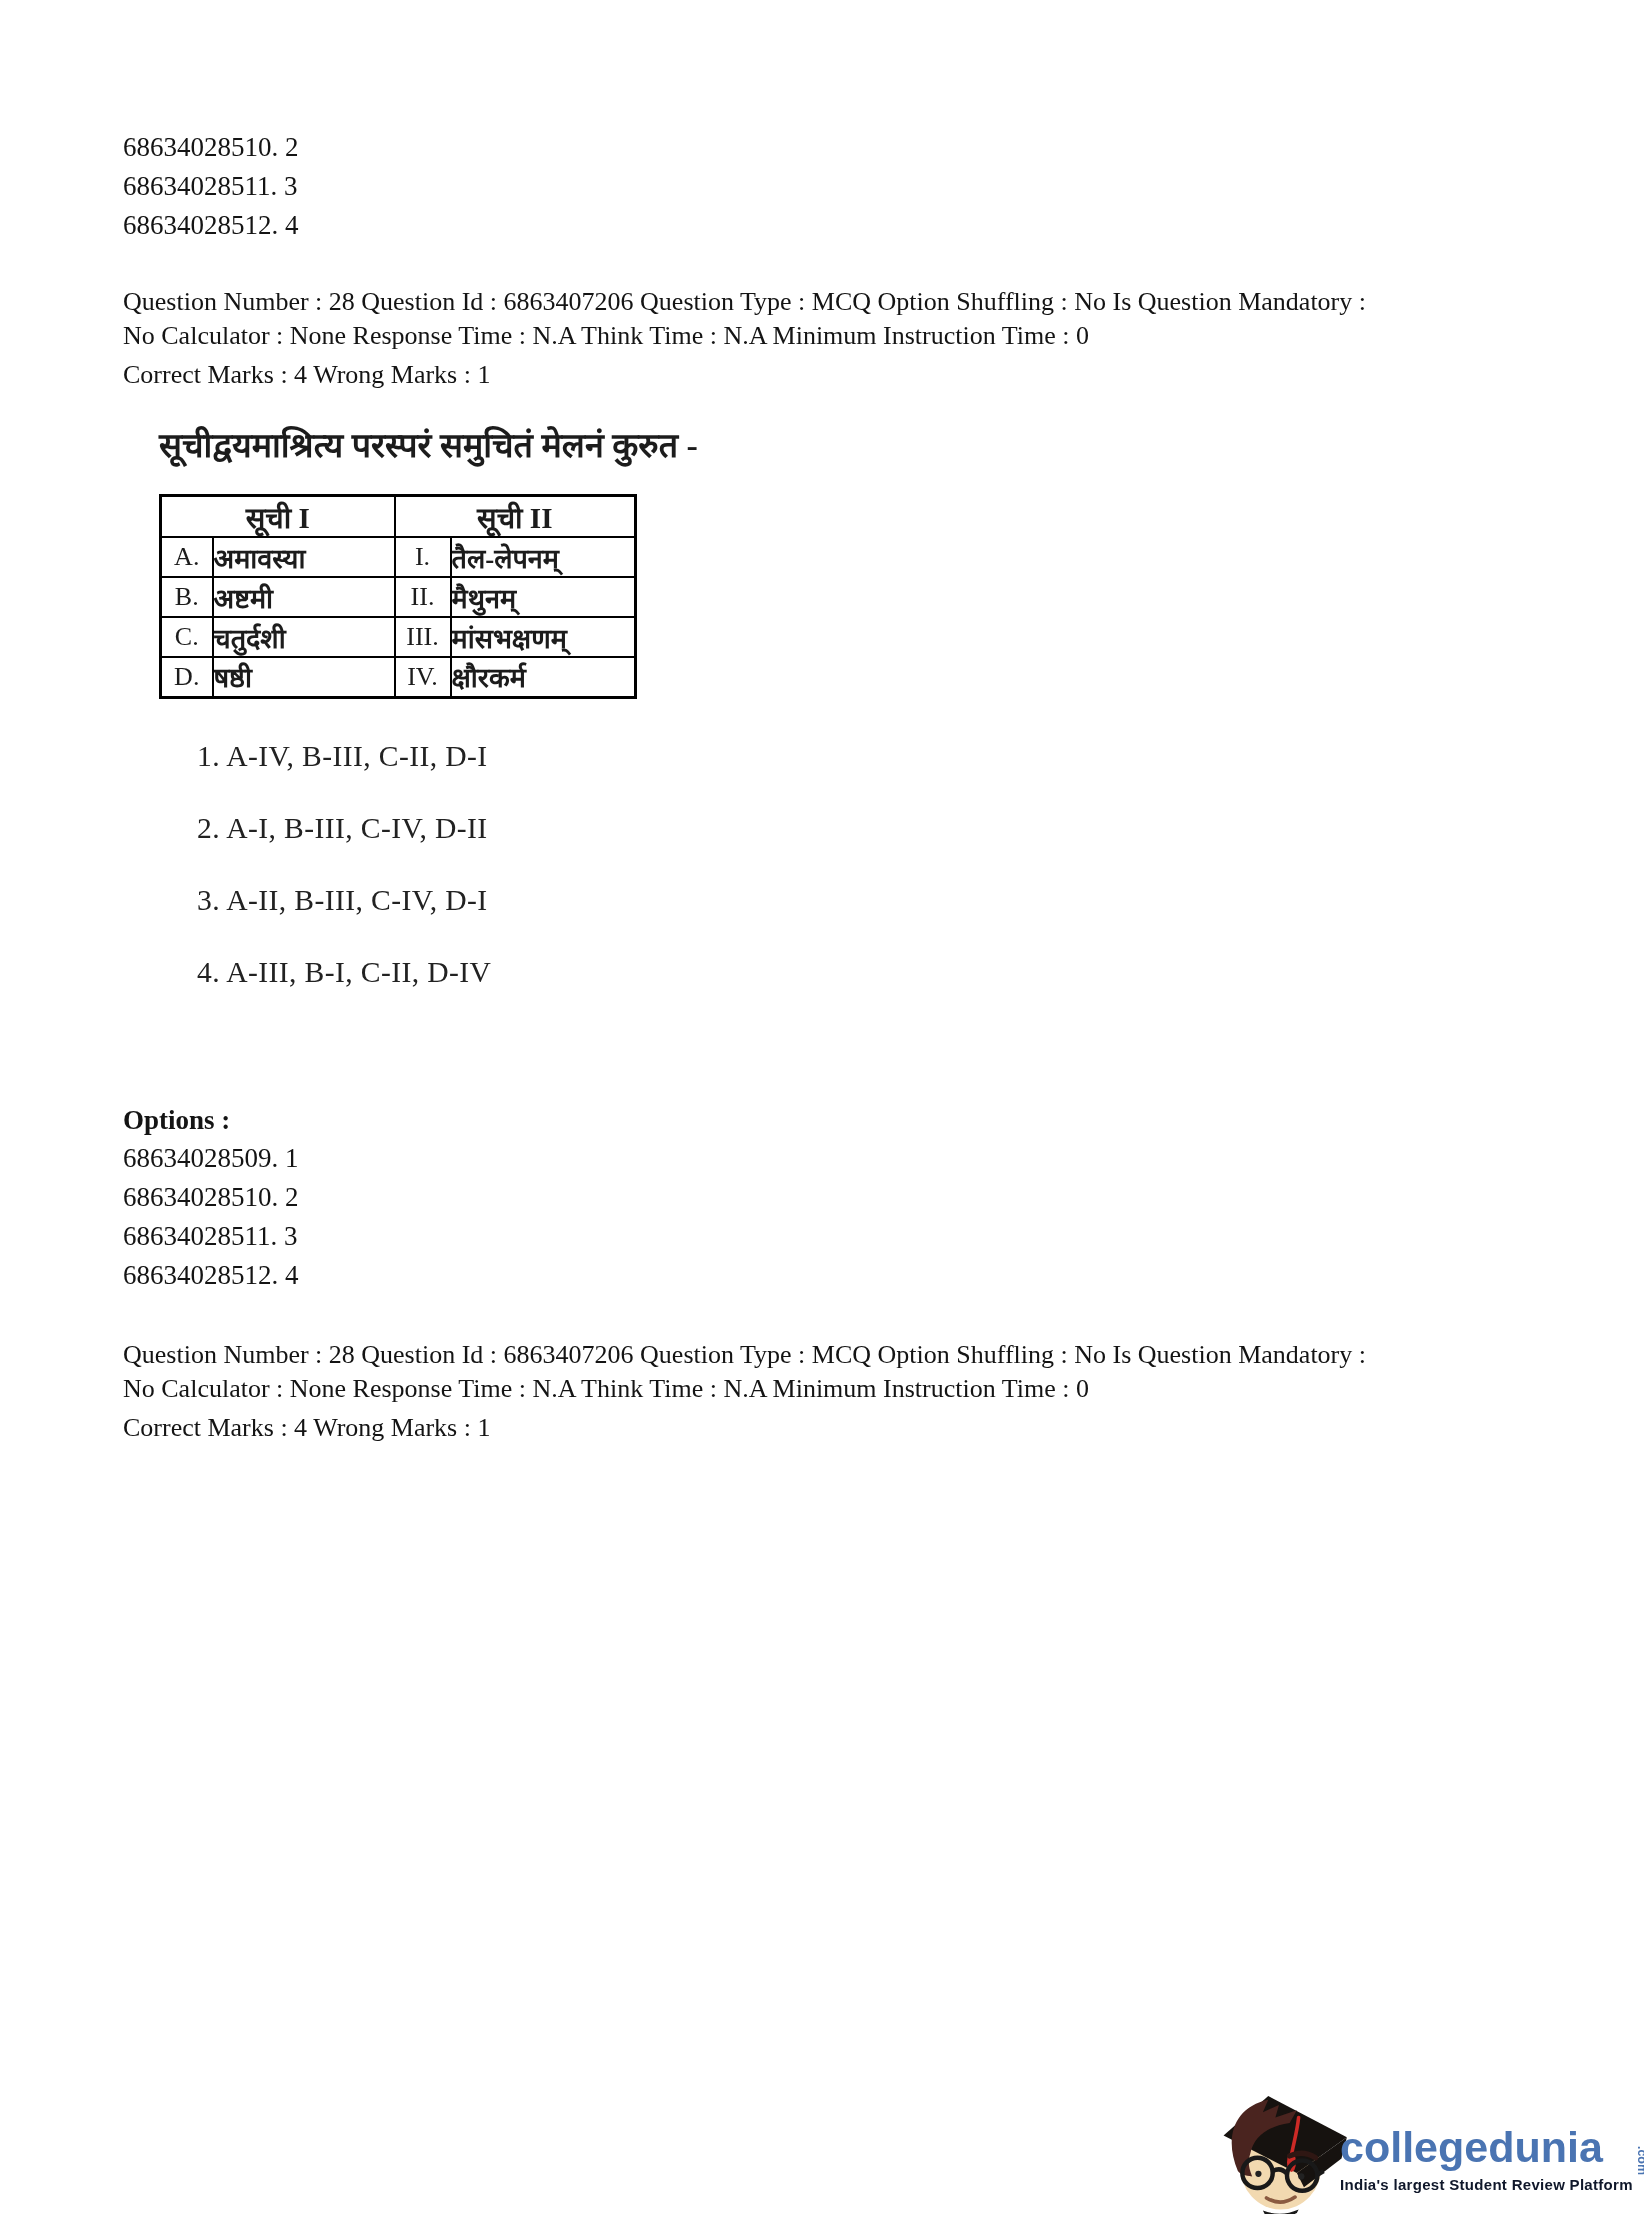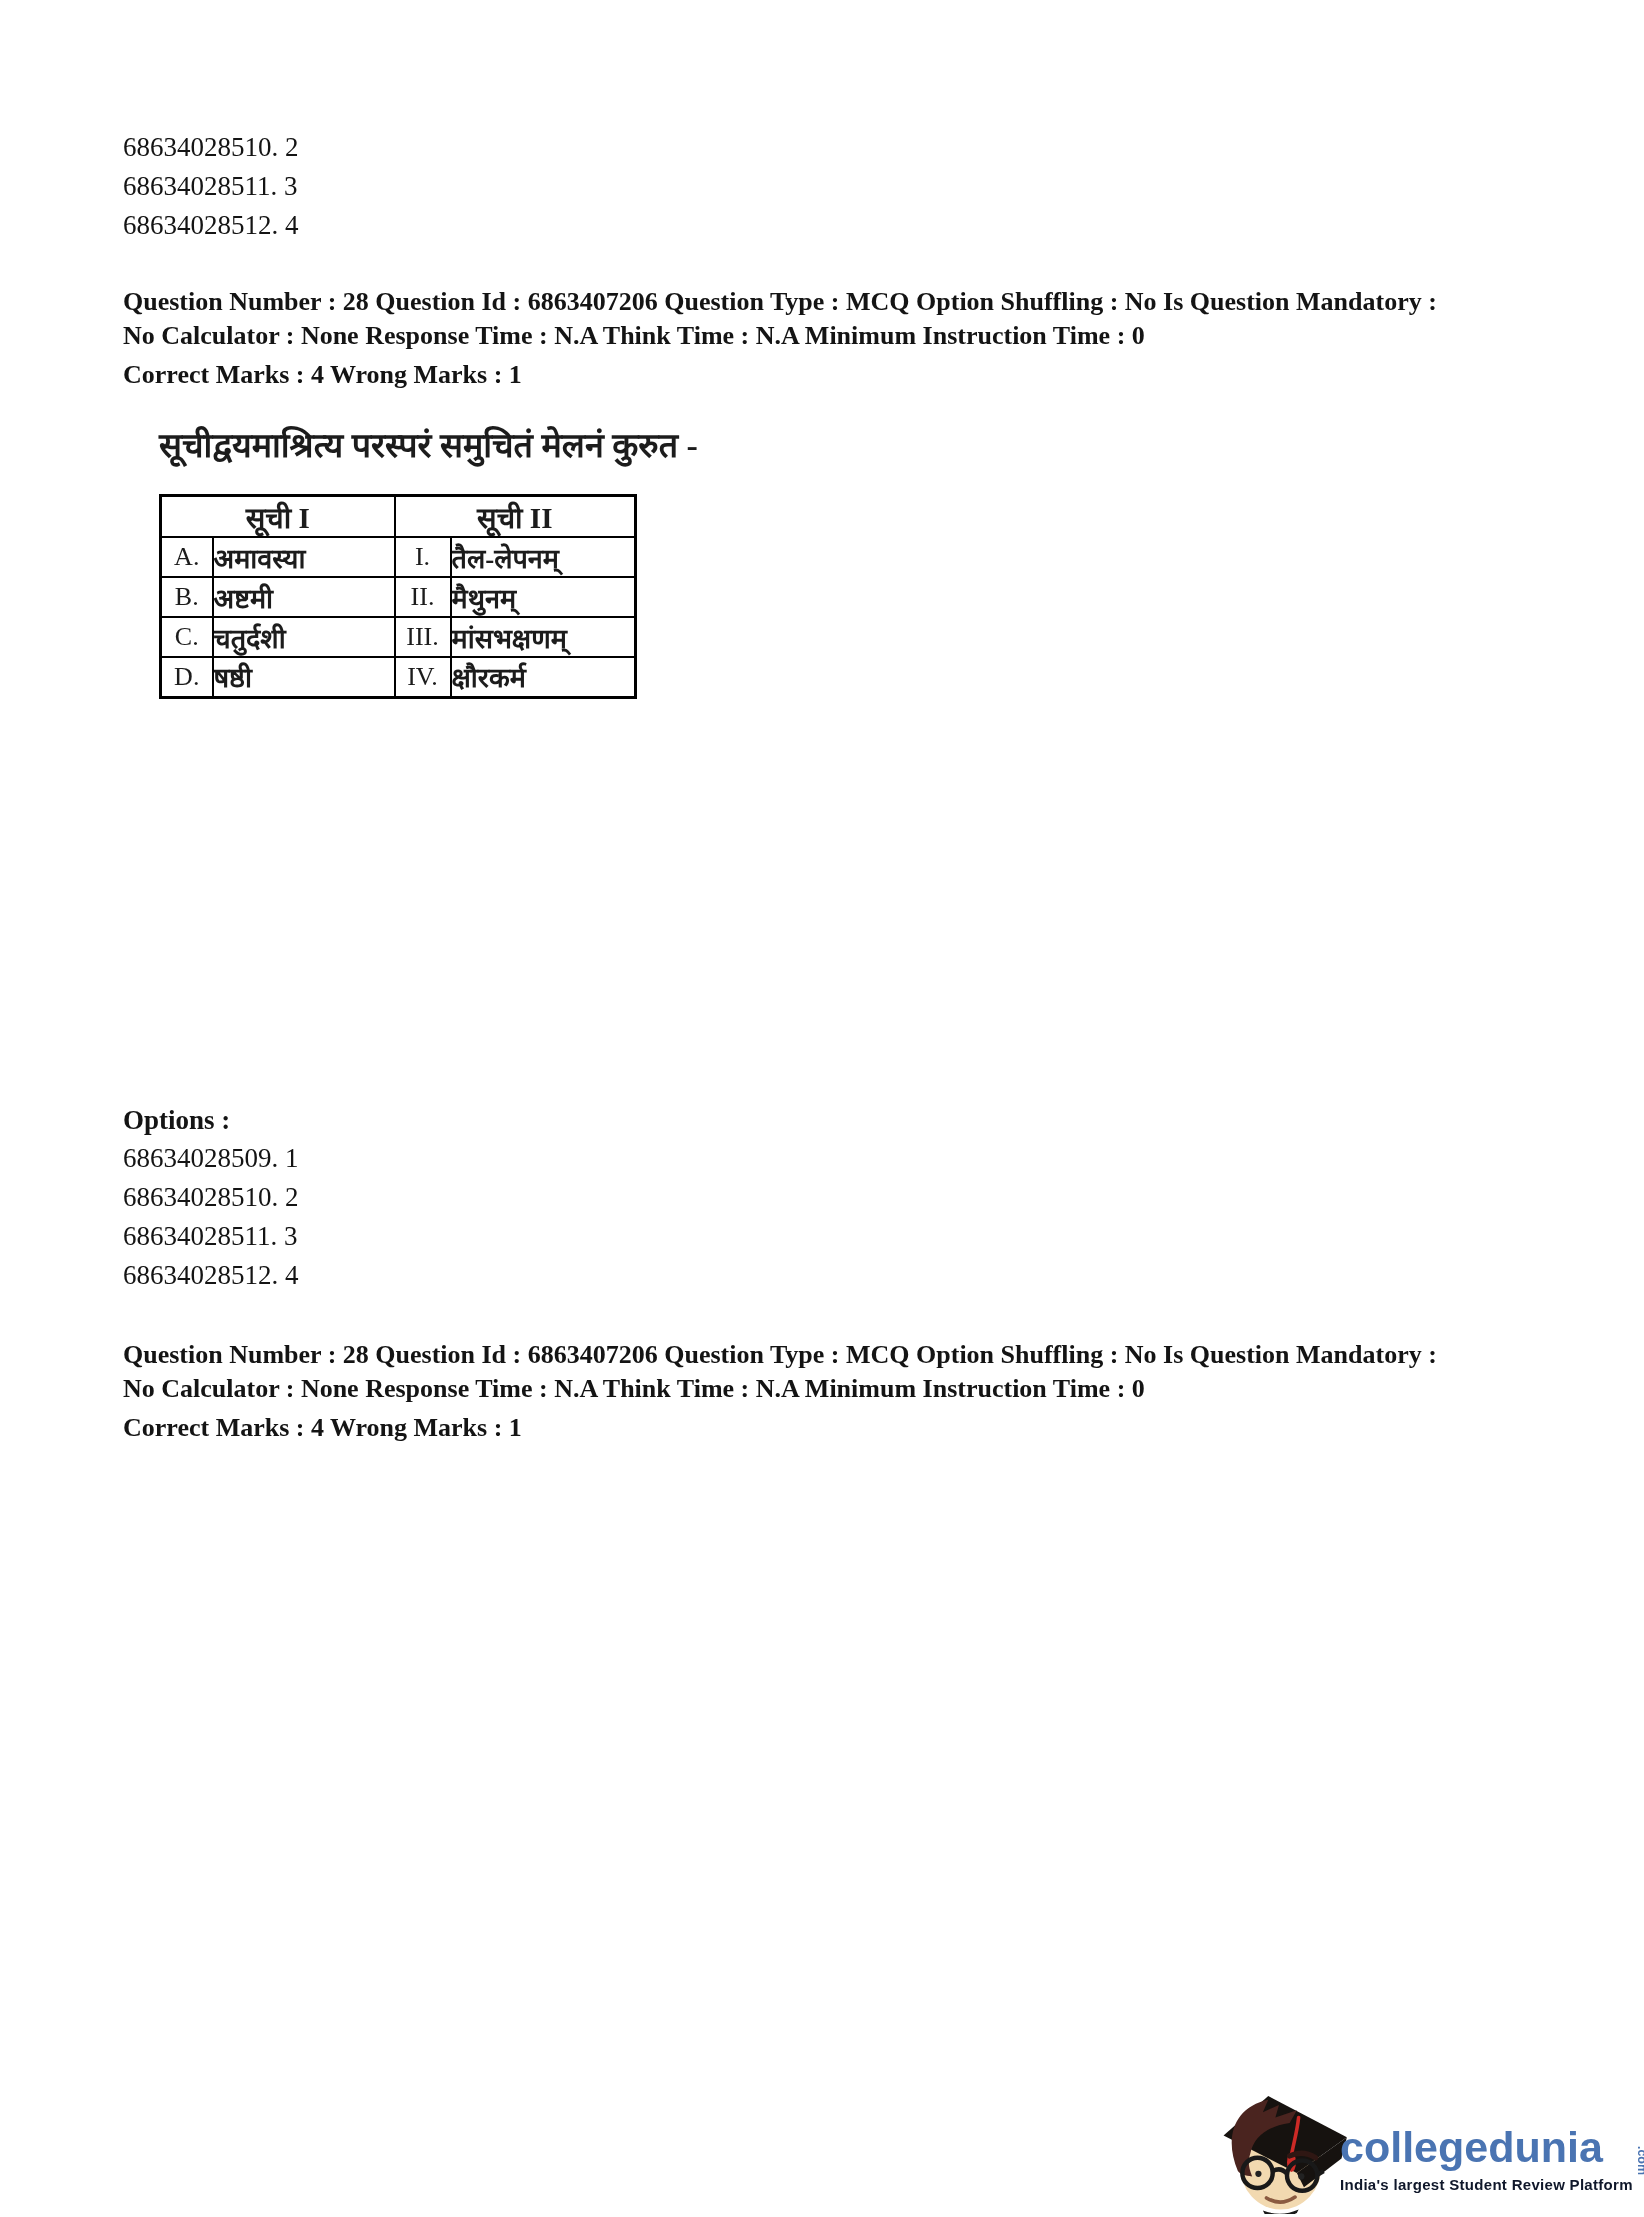--- a/index.html
+++ b/index.html
@@ -10,21 +10,21 @@
     color:#141414;
     font-family:"Liberation Serif", serif;
     overflow:hidden;
   }
   .abs { position:absolute; }
 
   
   .id-list { font-size:27px; line-height:39px; white-space:nowrap; }
 
   
-  .meta-block { font-weight:bold; font-size:26px; line-height:34px; }
+  .meta-block { font-weight:normal; font-size:26px; line-height:34px; }
   .meta-block .line { white-space:nowrap; }
   .meta-block .marks { margin-top:5px; white-space:nowrap; }
 
   
   .qbody { width:806px; color:#1c1c1c; }
   .q-prompt { margin-left:25px; font-size:34px; font-weight:600; white-space:nowrap; }
   .match-table {
     margin:27px 0 0 25px;
     border-collapse:collapse;
     border:3.6px solid #000;
@@ -108,20 +108,26 @@
     <tr>
       <td class="key">D.</td>
       <td class="val">षष्ठी</td>
       <td class="key">IV.</td>
       <td class="val">क्षौरकर्म</td>
     </tr>
   </tbody>
     </table>
 
 
+  <div class="q-choices">
+    <div class="q-choice">1. A-IV, B-III, C-II, D-I</div>
+    <div class="q-choice">2. A-I, B-III, C-IV, D-II</div>
+    <div class="q-choice">3. A-II, B-III, C-IV, D-I</div>
+    <div class="q-choice">4. A-III, B-I, C-II, D-IV</div>
+  </div>
 </div>
 
 <div class="abs" style="left:123px; top:1105px;">
   <div class="options-label">Options :</div>
   <div class="id-list">
     <div>68634028509. 1</div>
     <div>68634028510. 2</div>
     <div>68634028511. 3</div>
     <div>68634028512. 4</div>
   </div>

